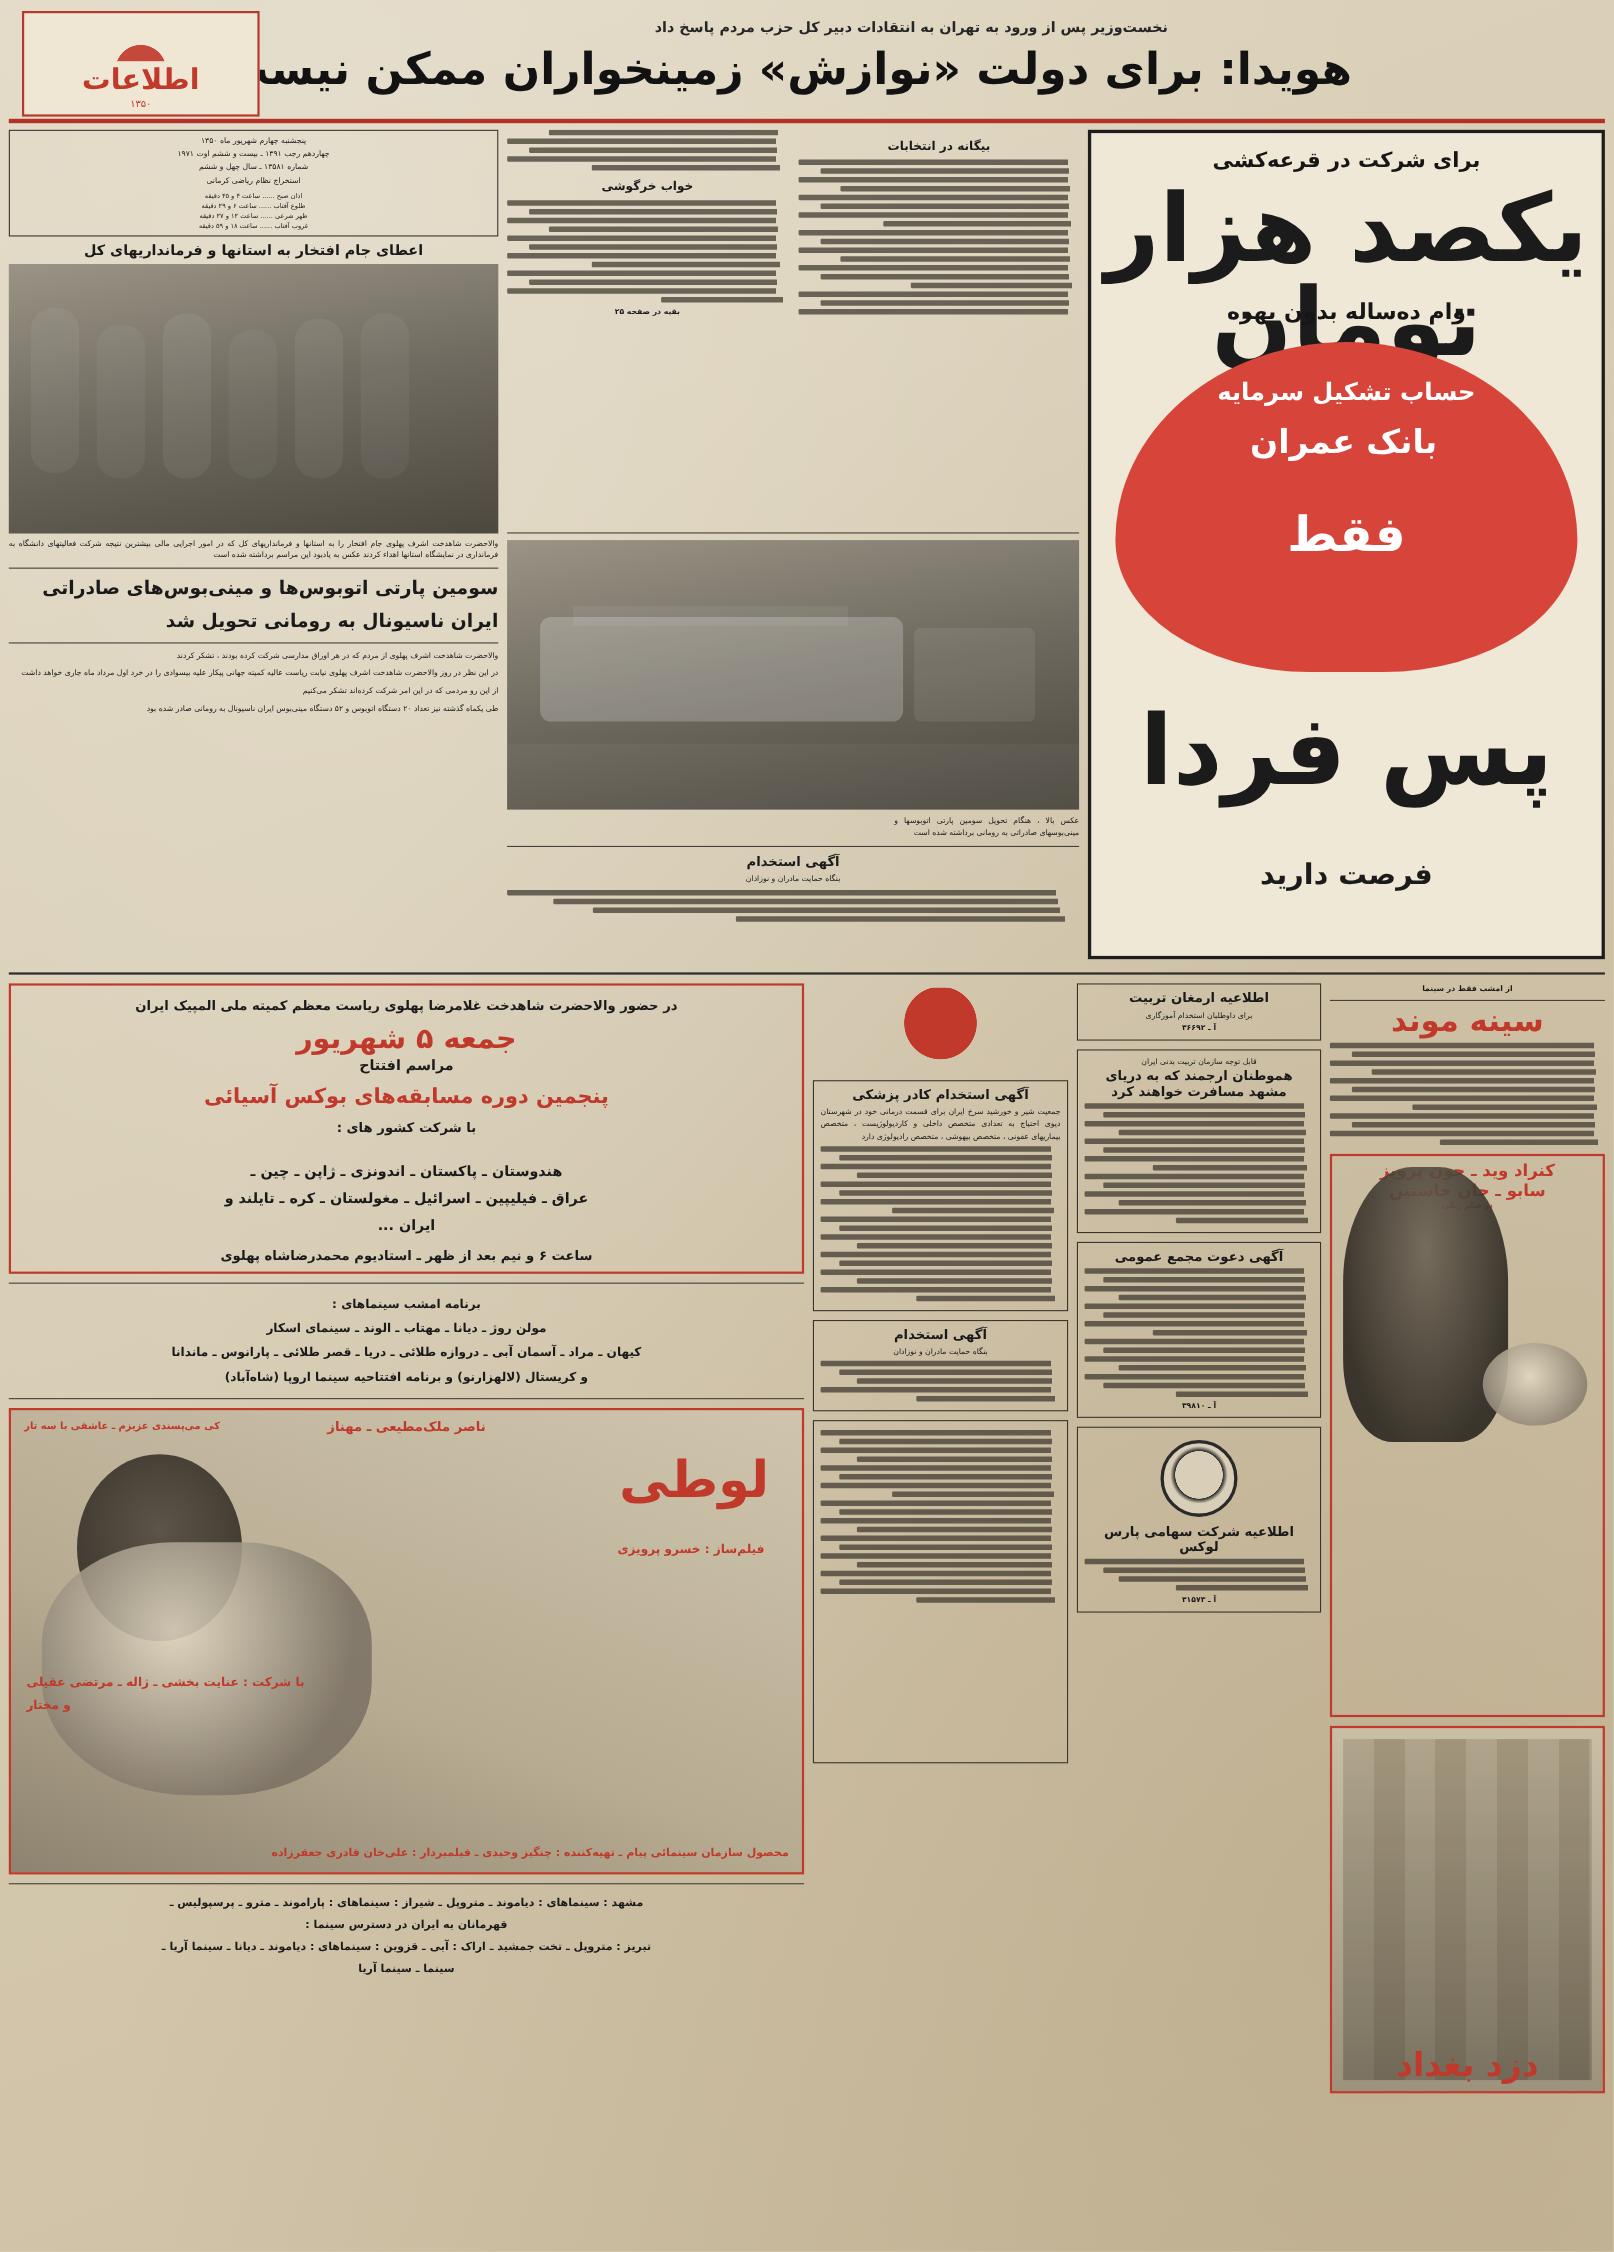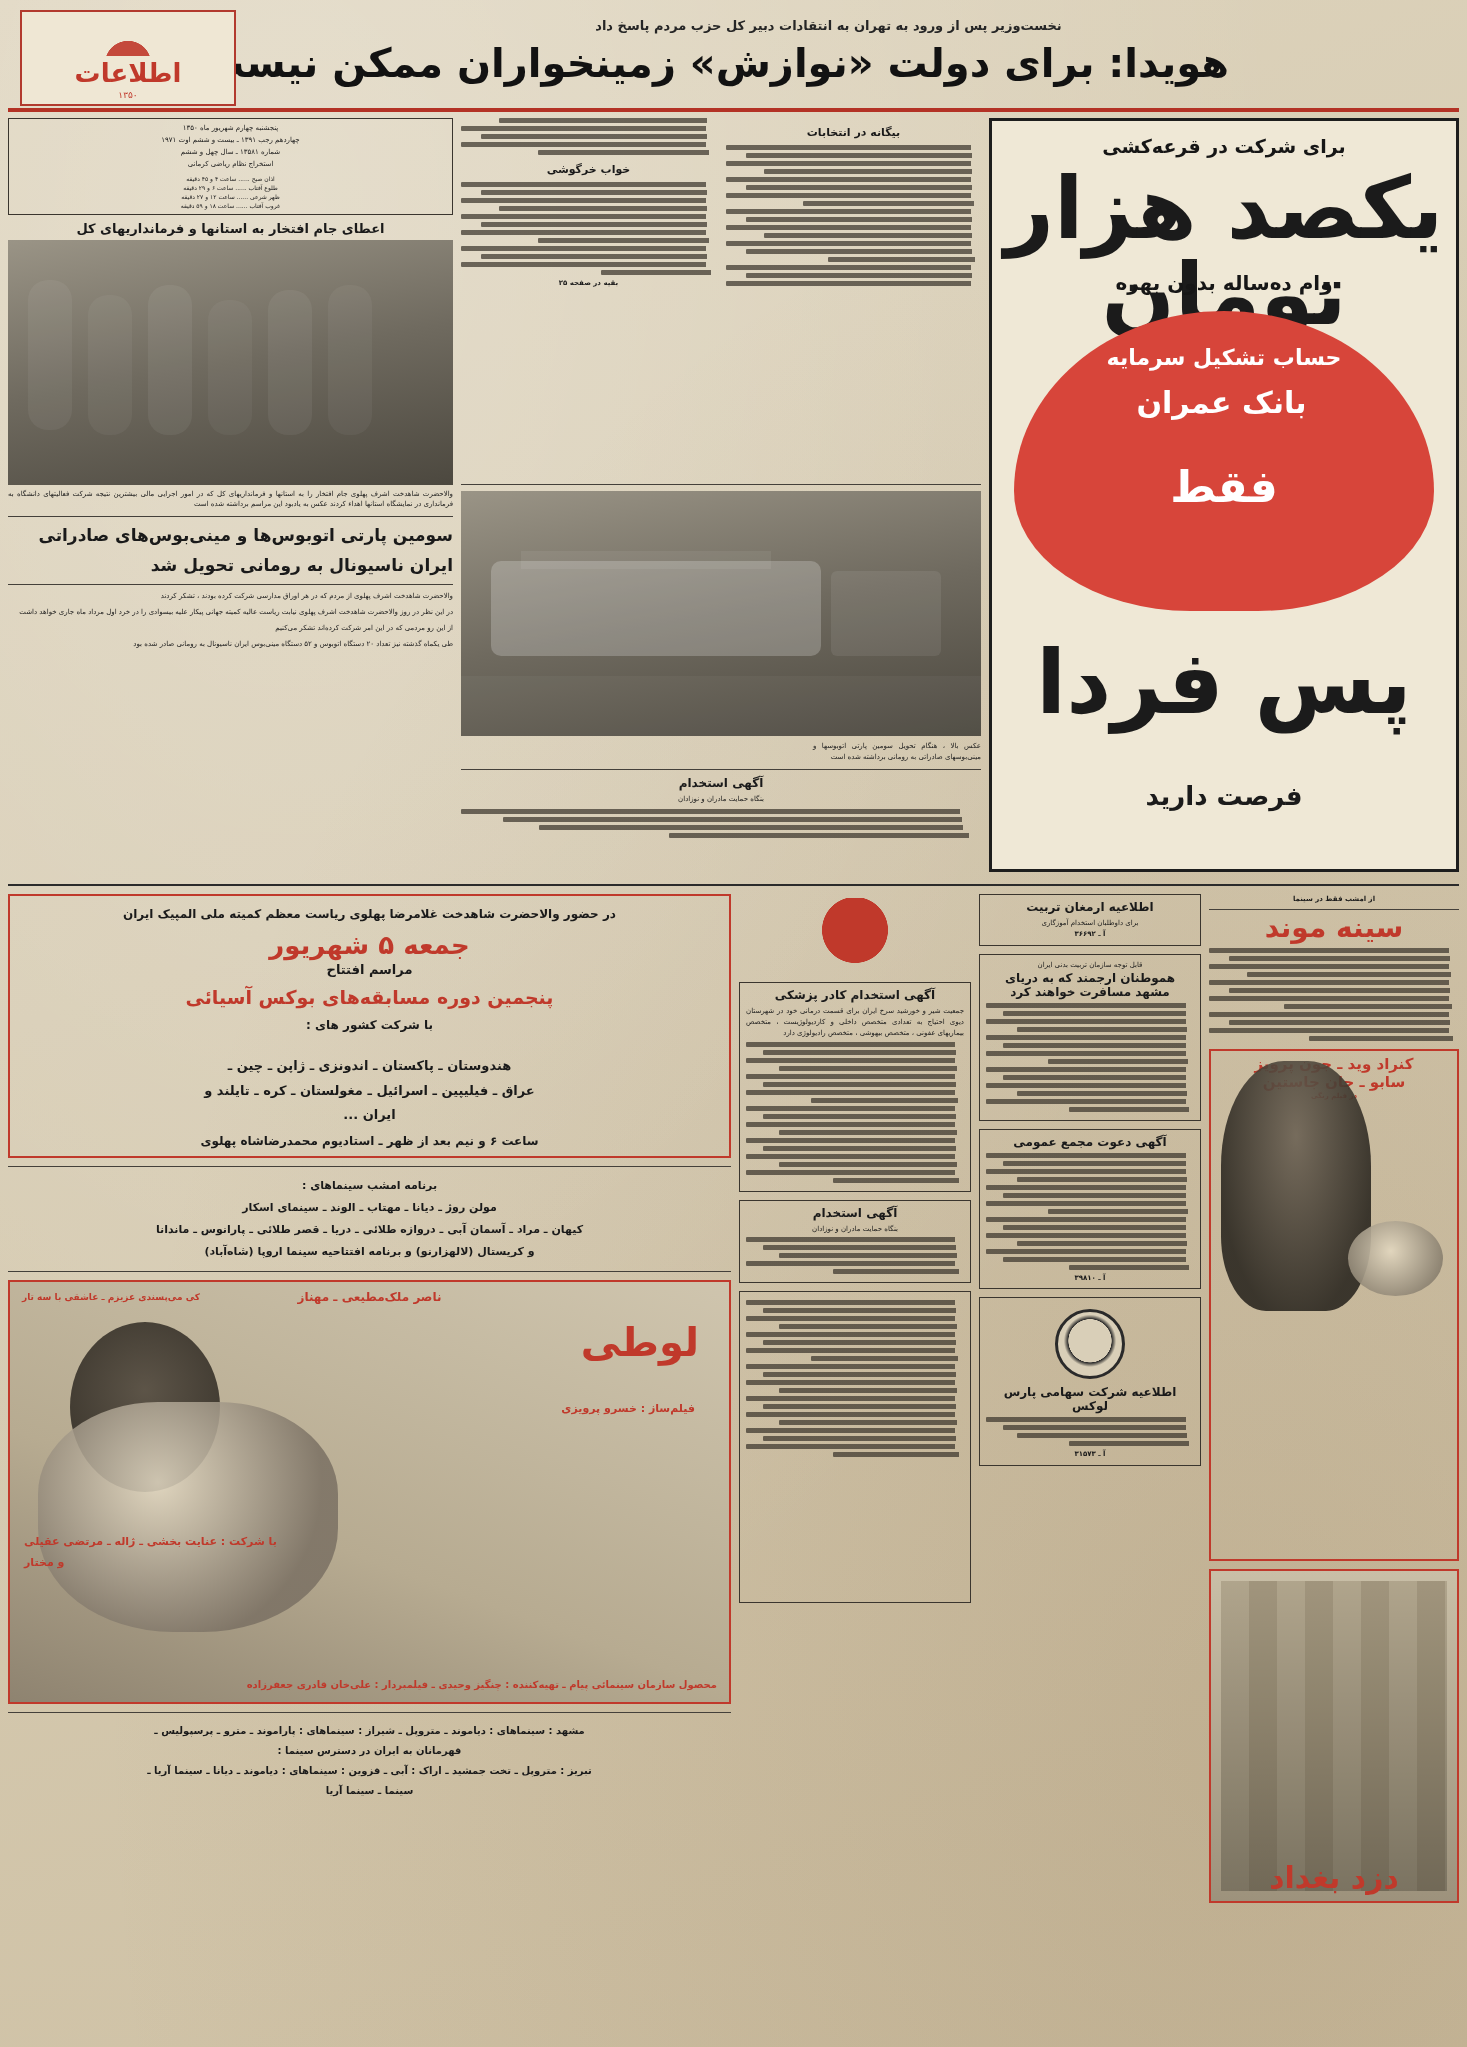--- a/index.html
+++ b/index.html
@@ -154,21 +154,21 @@
   .olymp .list{font-size:13px;font-weight:bold;text-align:center;line-height:1.9;margin-top:22px;}
   .olymp .t{font-size:12px;font-weight:bold;text-align:center;margin-top:6px;}
 
   .cinlist{font-size:11px;font-weight:bold;text-align:center;line-height:2;}
 
   .poster{
     border:2px solid #c0392b;height:420px;position:relative;overflow:hidden;
     background:linear-gradient(200deg,#cfc5ae,#b7ab91 60%,#8e8370);
   }
   .poster .ptitle{
-    position:absolute;top:40px;right:30px;font-size:40px;font-weight:bold;color:#c0392b;line-height:1;
+    position:absolute;top:40px;right:30px;font-size:46px;font-weight:bold;color:#c0392b;line-height:1;
   }
   .poster .pcap{position:absolute;top:8px;right:10px;left:10px;text-align:center;color:#c0392b;font-size:12px;font-weight:bold;}
   .poster .pcred{position:absolute;bottom:8px;right:12px;font-size:10px;color:#c0392b;font-weight:bold;line-height:1.8;}
   .poster .pface{
     position:absolute;left:28px;top:120px;width:300px;height:230px;border-radius:40% 40% 45% 45%;
     background:radial-gradient(circle at 40% 35%, #e6dcc6, #7a7063 70%);
     opacity:.85;
   }
   .poster .pman{
     position:absolute;left:60px;top:40px;width:150px;height:170px;border-radius:50%;
@@ -515,21 +515,21 @@
         <div>و کریستال (لالهزارنو) و برنامه افتتاحیه سینما اروپا (شاه‌آباد)</div>
       </div>
       <div class="thin" style="margin:8px 0"></div>
 
       <div class="poster">
         <div class="pcap">ناصر ملک‌مطیعی ـ مهناز</div>
         <div class="pman"></div>
         <div class="pface"></div>
         <div class="ptitle">لوطی</div>
         <div style="position:absolute;top:120px;right:34px;font-size:11px;font-weight:bold;color:#c0392b">فیلم‌ساز : خسرو پرویزی</div>
-        <div style="position:absolute;top:250px;left:14px;font-size:11px;font-weight:bold;color:#c0392b;text-align:left;line-height:1.9">
+        <div style="position:absolute;top:238px;left:14px;font-size:11px;font-weight:bold;color:#c0392b;text-align:left;line-height:1.9">
           <div>با شرکت : عنایت بخشی ـ ژاله ـ مرتضی عقیلی</div>
           <div>و مختار</div>
         </div>
         <div class="pcred">محصول سازمان سینمائی پیام ـ تهیه‌کننده : چنگیز وحیدی ـ فیلمبردار : علی‌خان قادری جعفرزاده</div>
         <div style="position:absolute;top:10px;left:12px;font-size:9px;color:#c0392b;font-weight:bold">کی می‌پسندی عزیزم ـ عاشقی با سه تار</div>
       </div>
 
       <div class="thin" style="margin:8px 0"></div>
       <div class="footer-cine">
         <div>مشهد : سینماهای : دیاموند ـ متروپل ـ شیراز : سینماهای : پاراموند ـ مترو ـ پرسپولیس ـ</div>

